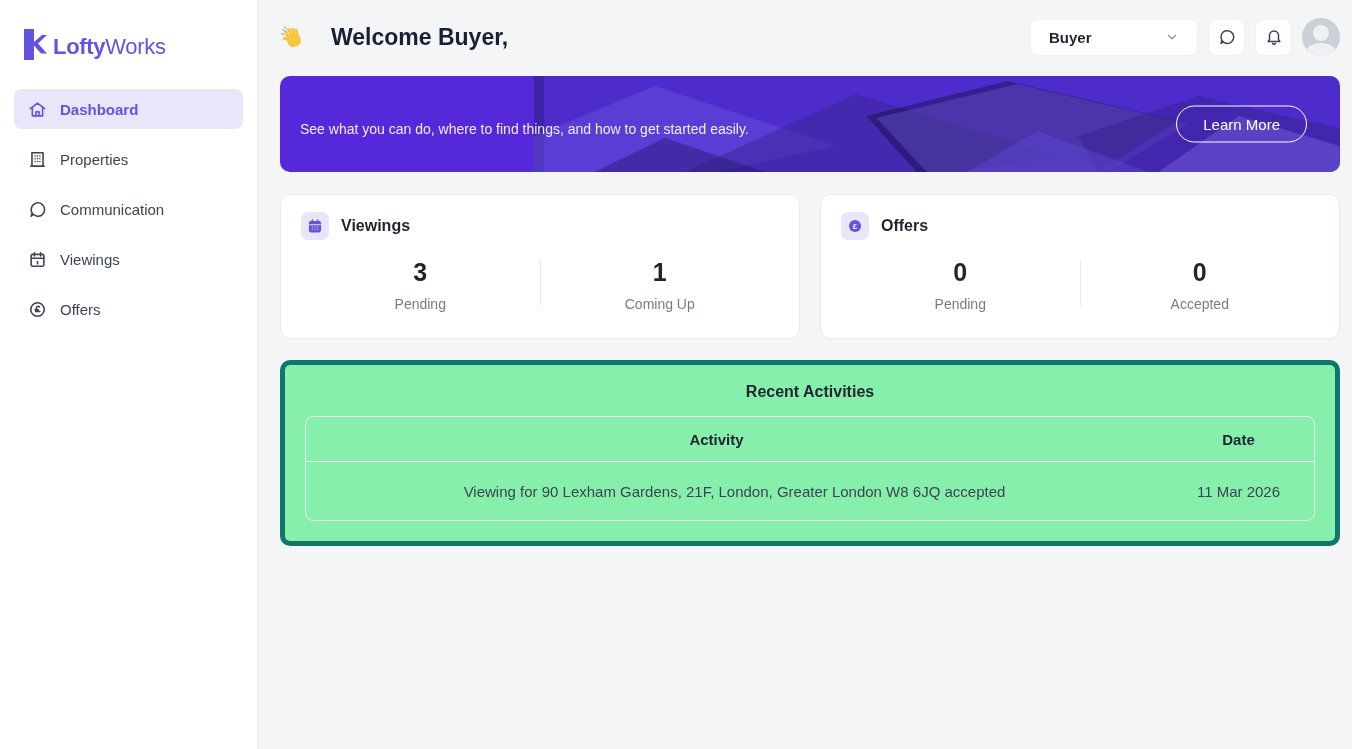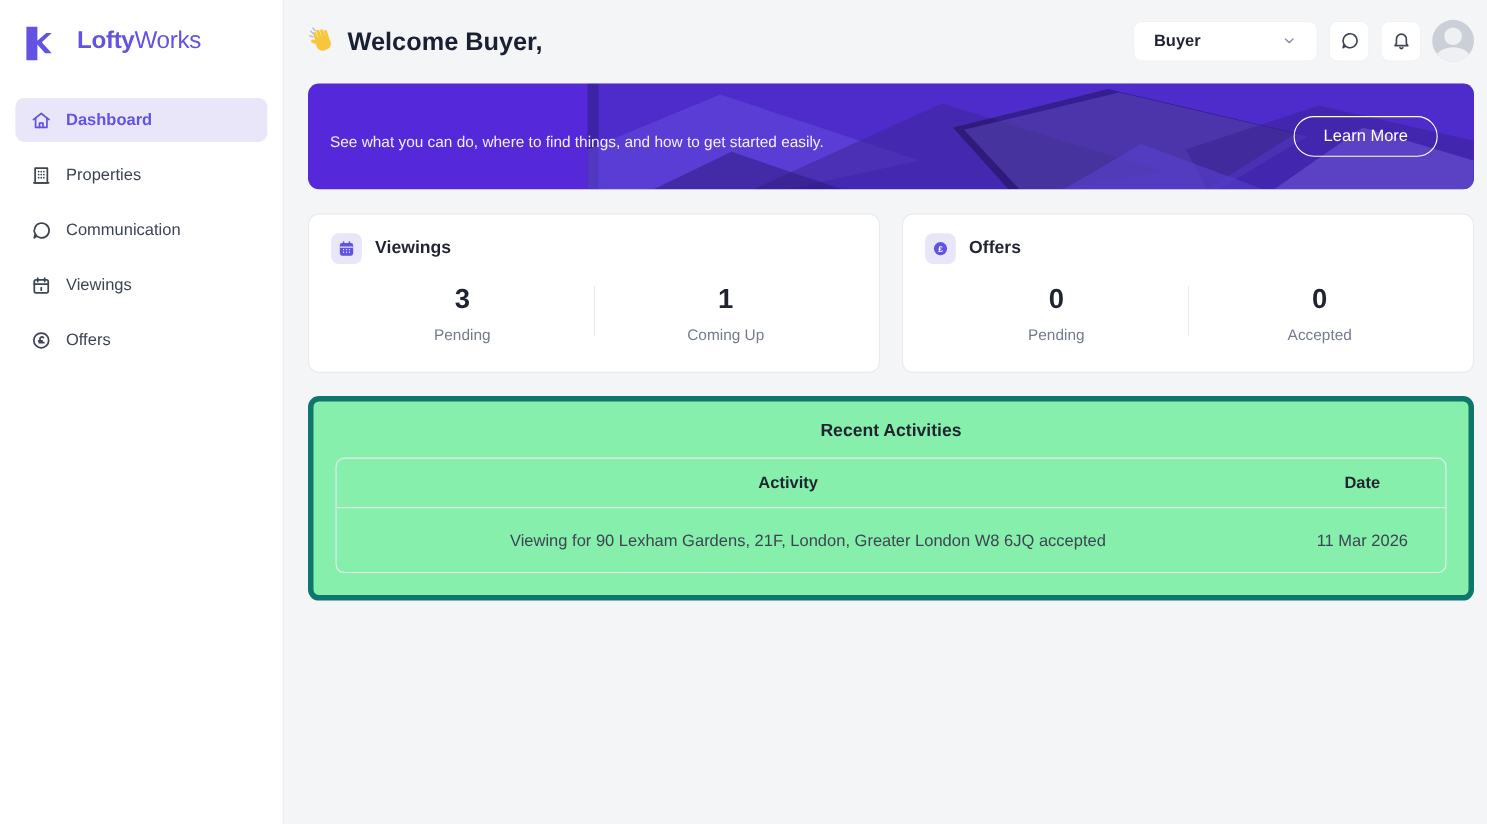--- a/index.html
+++ b/index.html
@@ -10,41 +10,41 @@
     color: #1f2430;
     display: flex;
   }
   
   .sidebar {
     width: 258px; min-width: 258px; height: 749px;
     background: #ffffff;
     border-right: 1px solid #e9eaee;
     padding: 24px 14px 0 14px;
   }
-  .logo-row { display: flex; align-items: flex-start; gap: 21px; padding-left: 8px; height: 36px; }
+  .logo-row { display: flex; align-items: flex-end; gap: 4px; padding-left: 8px; height: 36px; }
   .logo-mark { width: 27px; height: 31px; display: block; }
   .logo-text { font-size: 22px; color: #6253e1; letter-spacing: -0.3px; }
   .logo-text .bold { font-weight: 700; }
   .logo-text .light { font-weight: 400; }
   .nav { margin-top: 29px; display: flex; flex-direction: column; gap: 10px; }
   .nav-item {
     display: flex; align-items: center; gap: 13px;
     height: 40px; padding: 0 14px;
     border-radius: 8px;
     font-size: 15px; font-weight: 500; color: #3d4454;
     cursor: pointer;
   }
   .nav-item svg { width: 19px; height: 19px; stroke: #3d4454; }
   .nav-item.active { background: #e9e6f9; color: #6253e1; font-weight: 600; }
   .nav-item.active svg { stroke: #6253e1; }
 
   
   .main { flex: 1; padding: 17px 12px 0 22px; position: relative; }
   .topbar { display: flex; align-items: center; justify-content: space-between; height: 40px; }
-  .greeting { display: flex; align-items: center; gap: 10px; font-size: 23px; font-weight: 700; color: #1a2033; }
+  .greeting { display: flex; align-items: flex-end; gap: 25px; font-size: 23px; font-weight: 700; color: #1a2033; }
   .wave { width: 26px; height: 26px; }
   .topbar-right { display: flex; align-items: center; gap: 10px; }
   .role-select {
     width: 168px; height: 37px; background: #fff; border-radius: 8px;
     border: 1px solid #f0f1f4;
     display: flex; align-items: center; justify-content: space-between;
     padding: 0 18px; cursor: pointer; text-align: center;
   }
   .role-select .value { font-size: 15px; font-weight: 600; color: #1f2430; }
   .icon-btn {

